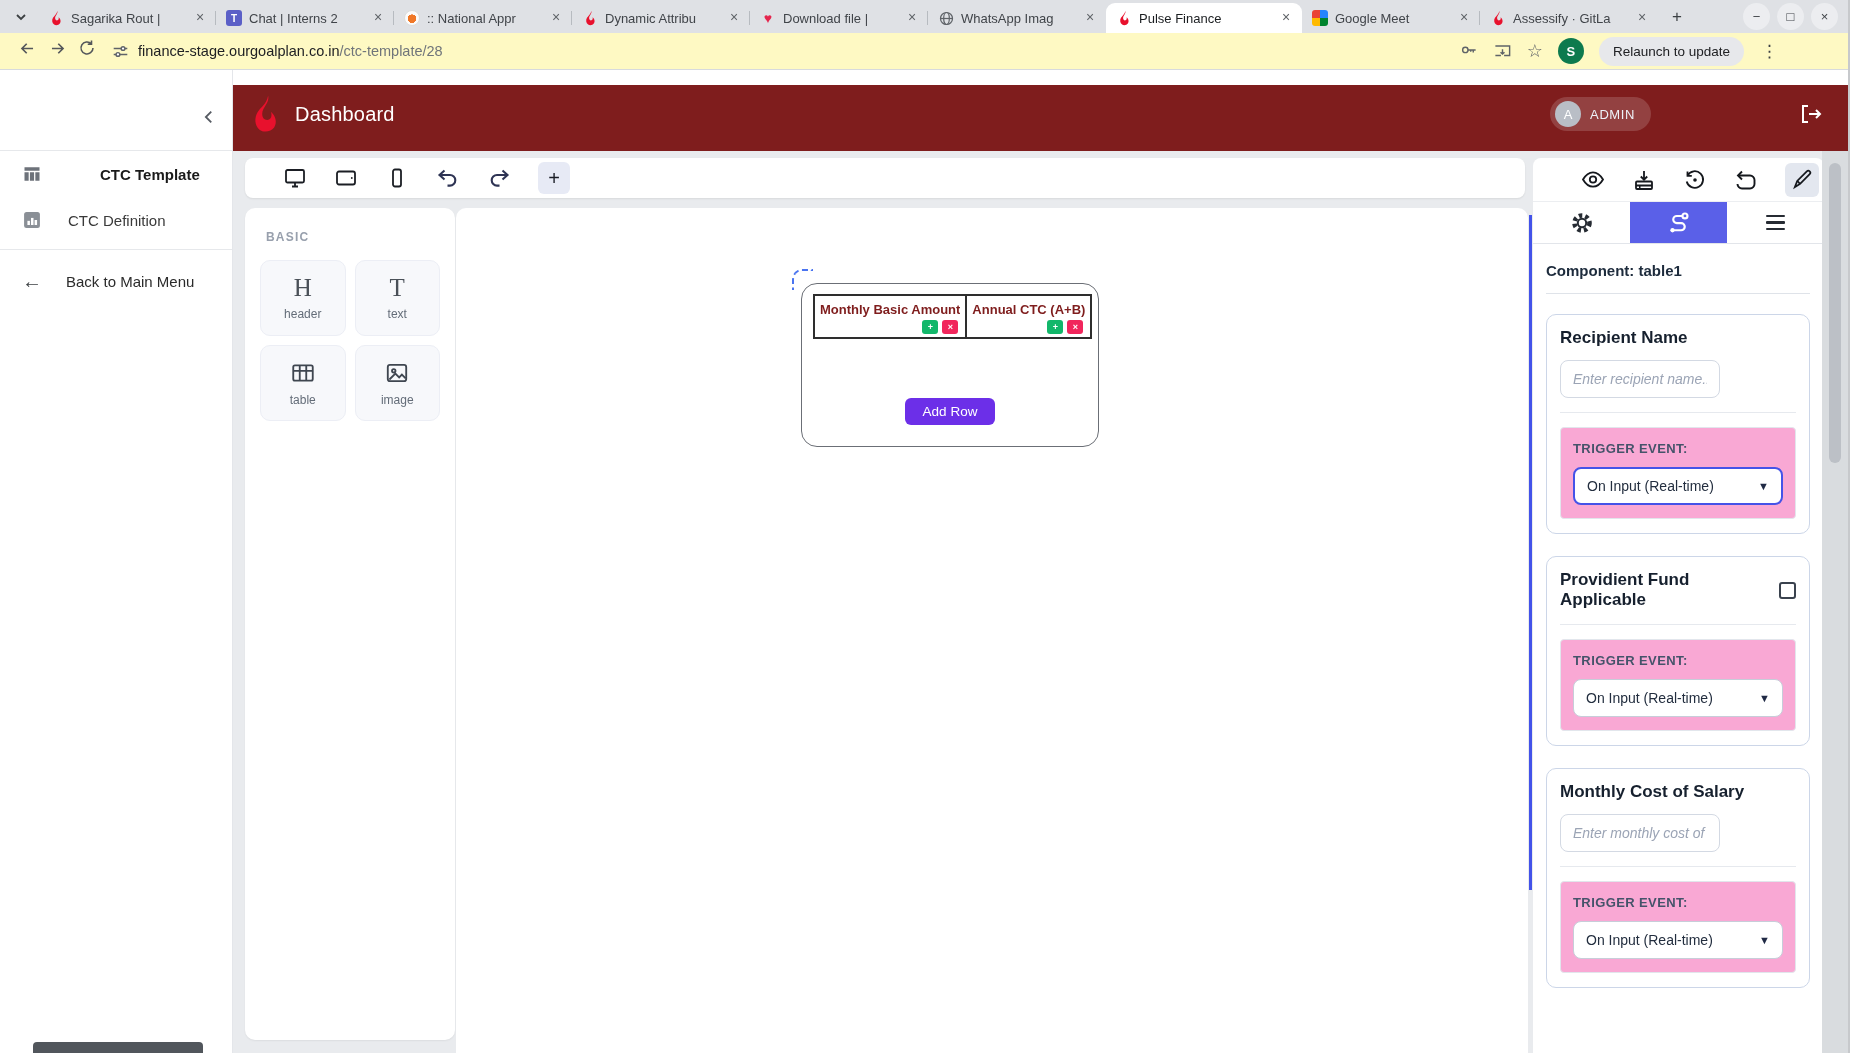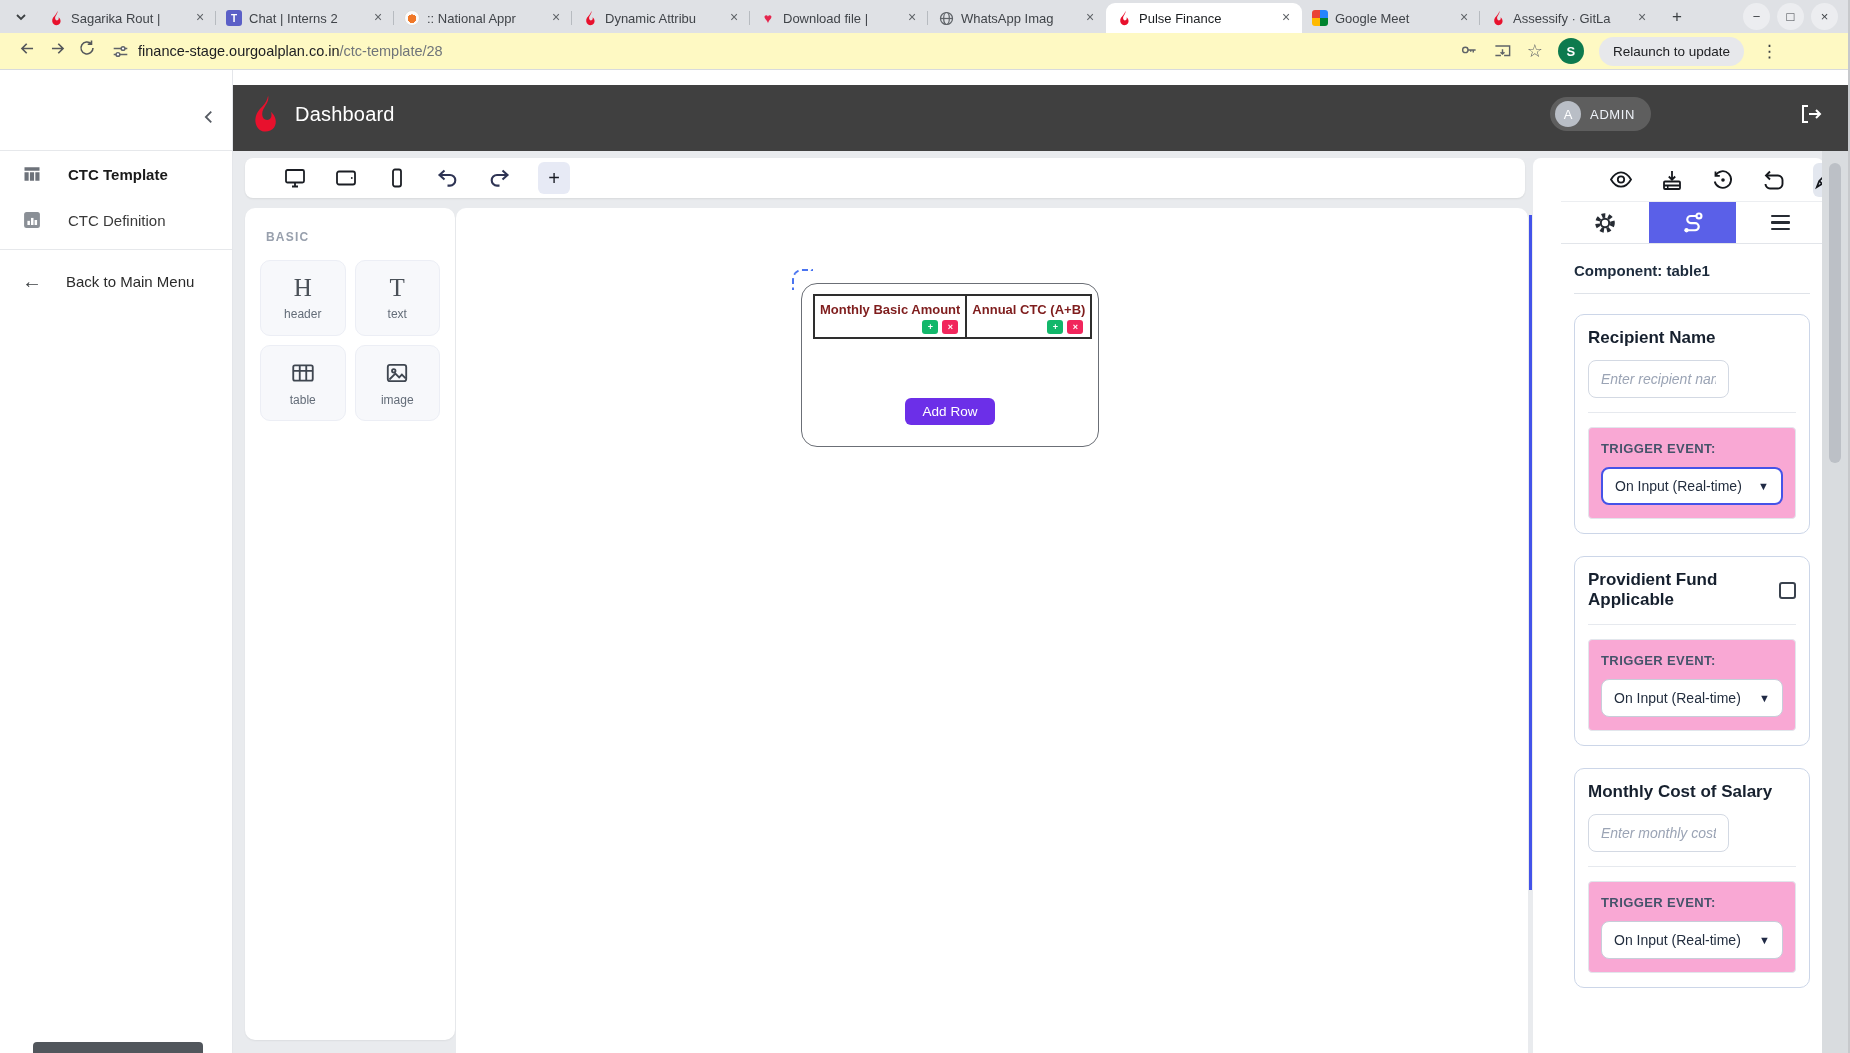--- a/index.html
+++ b/index.html
@@ -34,29 +34,29 @@
   .kebab { font-size:17px; color:#3c4043; cursor:pointer; padding:0 2px; }
 
   
   .app { position:absolute; top:70px; left:0; right:0; bottom:0; background:#fff; }
 
   .sidebar { position:absolute; left:0; top:0; bottom:0; width:233px; background:#fff; border-right:1px solid #e4e6ea; }
   .sidebar-top { height:81px; border-bottom:1px solid #e6e8eb; position:relative; }
   .collapse { position:absolute; right:14px; top:38px; cursor:pointer; }
   .side-item { display:flex; align-items:center; gap:26px; padding-left:22px; height:46px; cursor:pointer; }
   .side-item:first-of-type { margin-top:16px; }
-  .side-label-1 { font-size:15px; font-weight:bold; color:#1a1a1a; }
+  .side-label-1 { font-size:15px; font-weight:bold; color:#1a1a1a;margin-left:32px; }
   .side-label-2 { font-size:15px; color:#3a3a3a; }
   .side-div { border:none; border-top:1px solid #e6e8eb; margin-top:6px; }
   .back-item { display:flex; align-items:center; gap:24px; padding-left:22px; height:46px; margin-top:8px; cursor:pointer; }
   .back-arrow { font-size:20px; color:#3c4043; }
   .back-label { font-size:15px; color:#2b2b2b; }
   .status-frag { position:absolute; bottom:0; left:33px; width:170px; height:11px; background:#51565c; border-radius:4px 4px 0 0; }
 
-  .appbar { position:absolute; left:233px; right:0; top:15px; height:66px; background:#404040; display:flex; align-items:center; padding:0 25px 8px 20px; }
+  .appbar { position:absolute; left:233px; right:0; top:15px; height:66px; background:#7f1d1d; display:flex; align-items:center; padding:0 25px 8px 20px; }
   .logo { width:26px; height:38px; flex:none; }
   .app-title { margin-left:16px; color:#fff; font-size:20px; font-weight:500; letter-spacing:.2px; }
   .user-pill { margin-left:auto; display:flex; align-items:center; gap:9px; background:rgba(255,255,255,.16); border-radius:18px; padding:4px 16px 4px 5px; cursor:pointer; }
   .avatar-a { width:26px; height:26px; border-radius:50%; background:#b9bec6; color:#fff; font-size:13px; display:flex; align-items:center; justify-content:center; }
   .user-name { color:#eef2f8; font-size:13px; font-weight:normal; letter-spacing:.6px; }
   .logout { margin-left:148px; cursor:pointer; display:flex; }
 
   .editor { position:absolute; left:233px; right:0; top:81px; bottom:0; background:#e9ebee; }
 
   .toolbar { position:absolute; left:12px; top:7px; width:1280px; height:40px; background:#fff; border-radius:8px; box-shadow:0 1px 2px rgba(0,0,0,.08); display:flex; align-items:center; padding-left:38px; gap:27px; }
@@ -77,21 +77,21 @@
   .ttable td { border:2px solid #2e2e2e; width:50%; padding:3px 5px 3px 5px; vertical-align:top; }
   .hcell-text { display:block; text-align:center; font-size:13px; font-weight:600; color:#7f1d1d; margin-top:3px; white-space:nowrap; overflow:hidden; }
   .wavy { text-decoration:underline wavy #e03131; text-underline-offset:3px; text-decoration-thickness:1px; }
   .cell-btns { display:flex; justify-content:flex-end; gap:4px; margin-top:3px; padding-right:2px; }
   .mini-btn { width:16px; height:14px; border:none; border-radius:3px; color:#fff; font-size:9px; font-weight:bold; line-height:14px; text-align:center; cursor:pointer; padding:0; }
   .mini-add { background:#12b76a; }
   .mini-del { background:#f1265c; }
   .dcell-text { display:block; font-size:17px; color:#191c1f; padding:3px 0 0 7px; }
   .add-row { position:absolute; left:50%; transform:translateX(-50%); top:114px; width:90px; height:27px; background:#6c2fe8; color:#fff; border:none; border-radius:6px; font-size:13.5px; font-family:inherit; cursor:pointer; }
 
-  .inspector { position:absolute; left:1300px; top:7px; width:291px; bottom:0; background:#fff; border-radius:8px 8px 0 0;padding-left:28px; }
+  .inspector { position:absolute; left:1300px; top:7px; width:291px; bottom:0; background:#fff; border-radius:8px 8px 0 0; }
   .blue-accent { position:absolute; left:-4px; top:57px; width:3px; height:675px; background:#4353e9; }
   .insp-icons { height:44px; display:flex; align-items:center; gap:27px; padding-left:48px; border-bottom:1px solid #eceef1; }
   .brush-wrap { width:34px; height:34px; background:#e3e7ef; border-radius:6px; display:flex; align-items:center; justify-content:center; cursor:pointer; }
   .insp-tabs { height:42px; display:flex; border-bottom:1px solid #e2e5ea; }
   .insp-tab { flex:1; display:flex; align-items:center; justify-content:center; cursor:pointer; }
   .insp-tab.selected { background:#5a60e8; }
   .hamburger { display:flex; flex-direction:column; gap:4px; }
   .hamburger span { width:19px; height:2.4px; background:#262b33; border-radius:1px; }
   .insp-content { padding:18px 14px 0 13px; }
   .comp-title { font-size:15px; font-weight:bold; color:#1d2b3c; padding-bottom:14px; border-bottom:1px solid #dfe3e9; margin-bottom:20px; }

